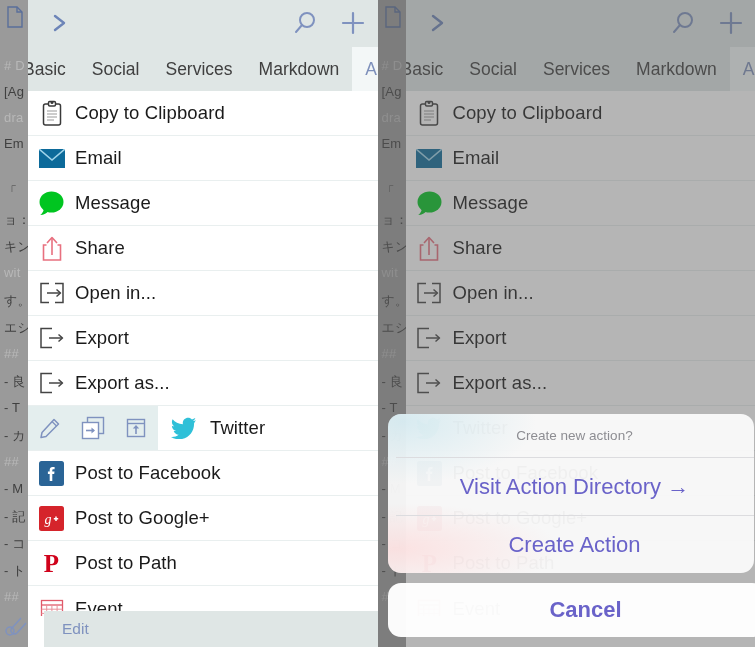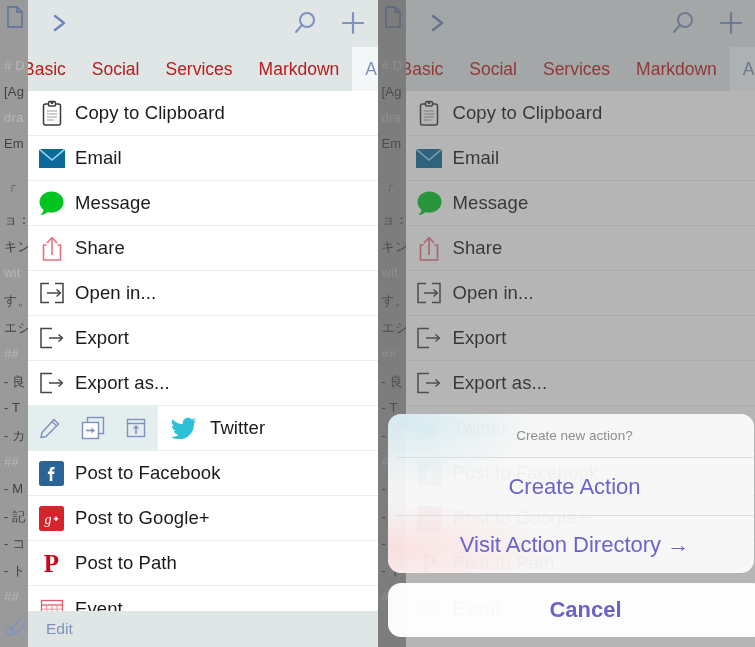--- a/index.html
+++ b/index.html
@@ -16,39 +16,39 @@
   .bg-clip-icon{position:absolute;left:5px;top:612px;width:22px;height:24px;}
 
   
   .pop{position:absolute;left:28px;top:0;width:349.5px;height:647px;background:#ffffff;overflow:hidden;}
   .pop-header{height:47px;background:#dfe6e5;position:relative;}
   .hdr-chev{position:absolute;left:20px;top:8px;width:24px;height:30px;}
   .hdr-search{position:absolute;left:263px;top:8px;width:30px;height:30px;}
   .hdr-plus{position:absolute;left:310px;top:8px;width:30px;height:30px;}
 
   .tabbar{height:44px;background:#dfe6e5;display:flex;align-items:stretch;position:relative;}
-  .tab{display:flex;align-items:center;justify-content:center;color:#b91c1c;font-size:17.5px;padding:0 13px;white-space:nowrap;}
+  .tab{display:flex;align-items:center;justify-content:center;color:#404040;font-size:17.5px;padding:0 13px;white-space:nowrap;}
   .tab.sel{background:#f3f7f7;color:#7e90bb;}
   .tab.first{padding-left:0;margin-left:-5px;}
 
   .list{position:relative;background:#fff;}
   .row{height:45px;display:flex;align-items:center;border-bottom:1px solid #e9efef;background:#fff;box-sizing:border-box;}
   .row .ic{width:47px;min-width:47px;display:flex;align-items:center;justify-content:center;}
   .row .lbl{font-size:18.5px;color:#1a1a1a;letter-spacing:.1px;}
 
   .row.editrow{background:#fff;border-bottom:1px solid #e9efef;padding:0;}
   .editzone{width:130px;min-width:130px;height:100%;background:#e4eeee;display:flex;align-items:center;justify-content:space-around;}
   .editzone .eic{width:30px;height:28px;display:flex;align-items:center;justify-content:center;}
   .row.editrow .ic{width:52px;min-width:52px;}
 
   .row.clipped{height:30px;border-bottom:none;overflow:hidden;align-items:flex-start;}
   .row.clipped .ic{height:45px;}
   .row.clipped .lbl{line-height:45px;}
 
-  .editbar{position:absolute;left:0;bottom:0;width:349.5px;height:36px;background:#dfe6e5;display:flex;align-items:center;}
+  .editbar{position:absolute;left:16px;bottom:0;width:349.5px;height:36px;background:#dfe6e5;display:flex;align-items:center;}
   .editbar .elbl{color:#7f92bf;font-size:15.5px;padding-left:18px;}
 
   
   .dim{position:absolute;inset:0;background:rgba(90,90,90,.45);pointer-events:none;}
 
   
   .sheet{position:absolute;left:10px;width:358px;border-radius:13px;overflow:hidden;
          background:rgba(251,251,251,.94);}
   .sheet.main{top:414px;padding-left:8px;}
   .sheet.cancel{top:583px;background:rgba(255,255,255,.97);padding-left:19px;}
@@ -471,22 +471,22 @@
 
       </div>
     </div>
 
     <div class="dim"></div>
 
     <div class="sheet main">
       <div class="tintA"></div>
       <div class="tintB"></div>
       <div class="sh-title">Create new action?</div>
+      <div class="sh-btn">Visit Action Directory →</div>
       <div class="sh-btn">Create Action</div>
-      <div class="sh-btn">Visit Action Directory →</div>
     </div>
 
     <div class="sheet cancel">
       <div class="sh-btn">Cancel</div>
     </div>
 
   </div>
 
 </div>
 

